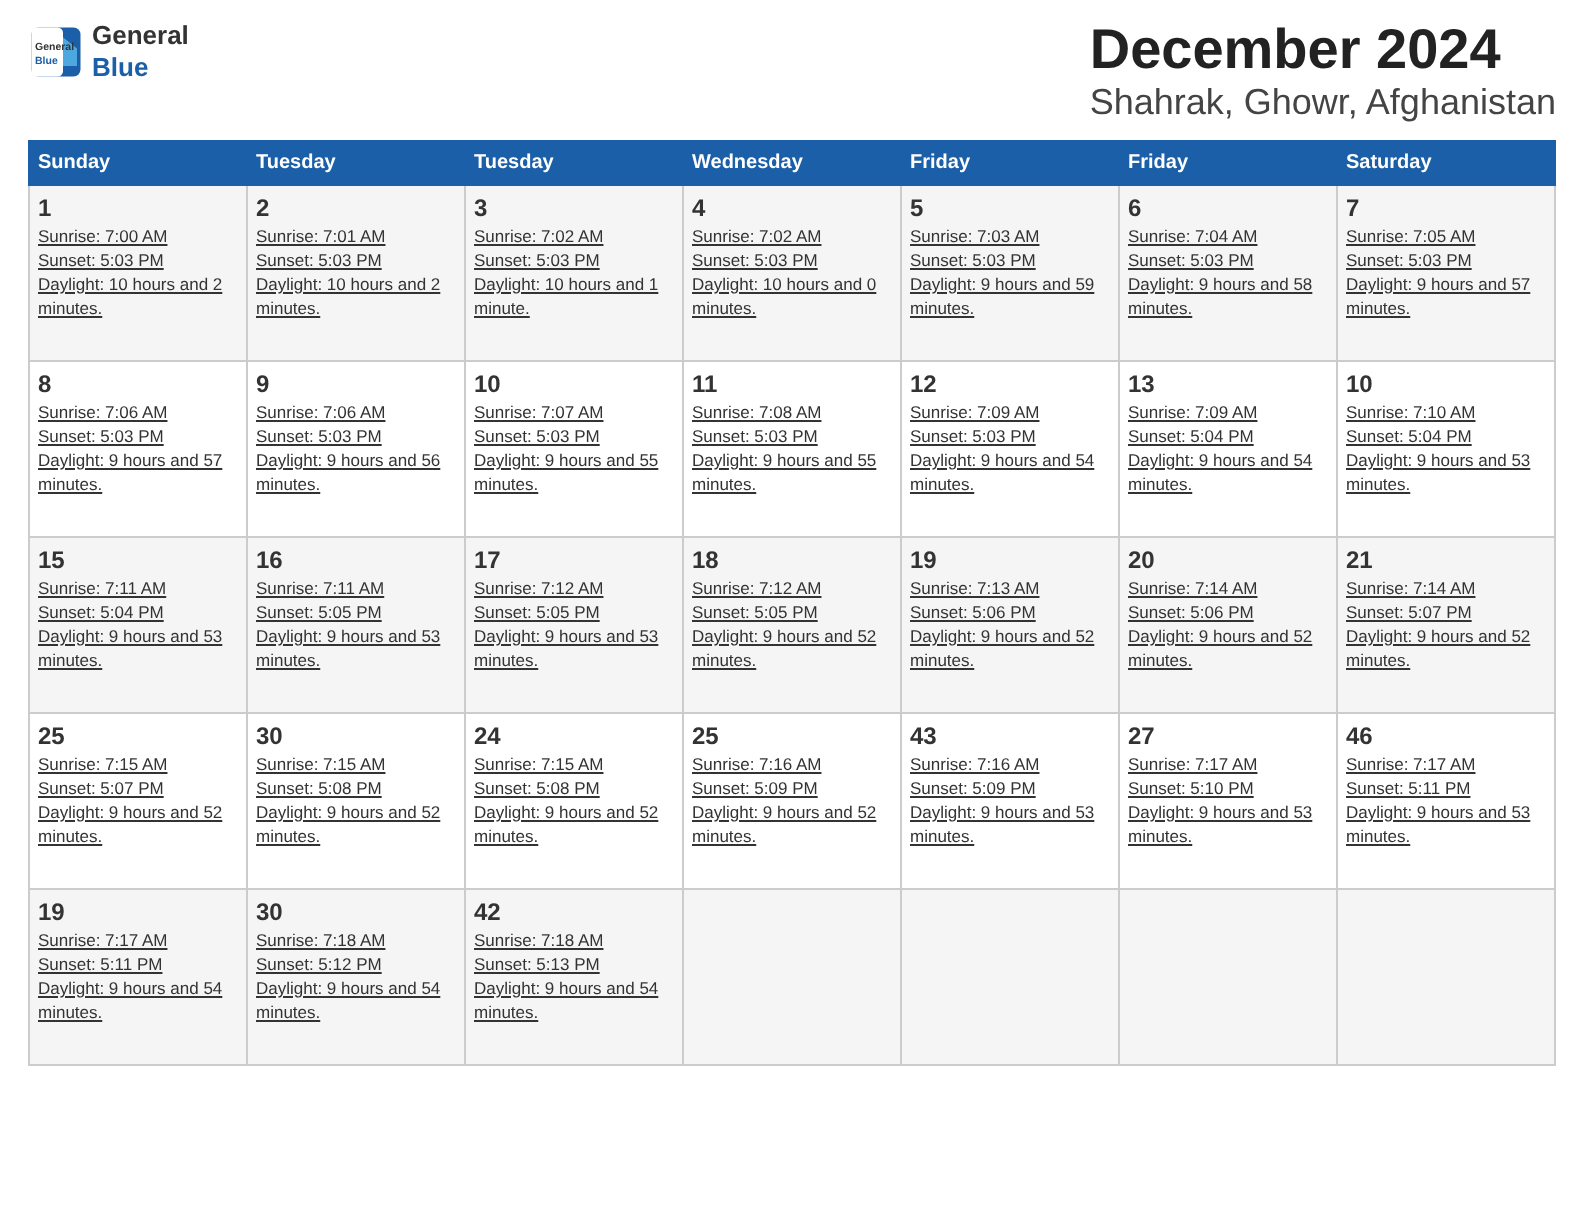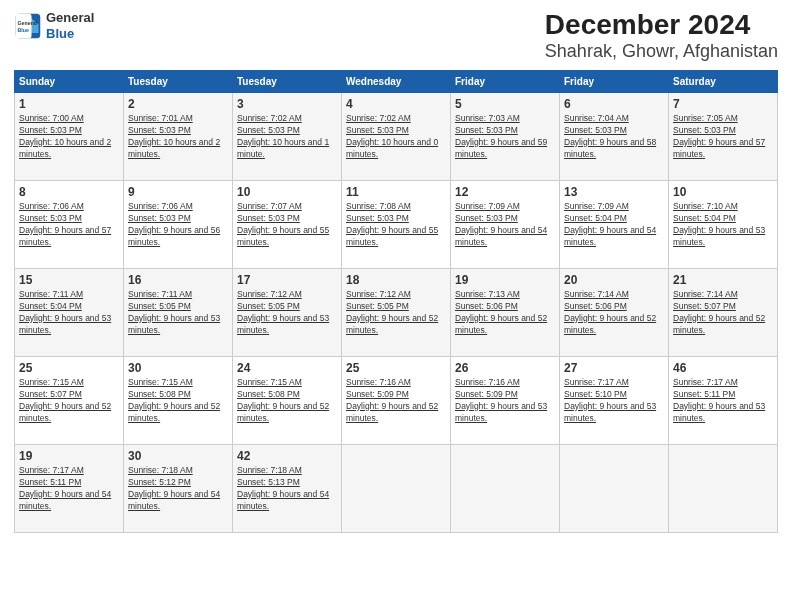--- a/index.html
+++ b/index.html
@@ -336,21 +336,21 @@
         </td>
           <td>
           <span class="day-num">25</span>
           <div class="day-info">
             Sunrise: 7:16 AM<br>
             Sunset: 5:09 PM<br>
             Daylight: 9 hours and 52 minutes.
           </div>
         </td>
           <td>
-          <span class="day-num">26</span>
+          <span class="day-num">43</span>
           <div class="day-info">
             Sunrise: 7:16 AM<br>
             Sunset: 5:09 PM<br>
             Daylight: 9 hours and 53 minutes.
           </div>
         </td>
           <td>
           <span class="day-num">27</span>
           <div class="day-info">
             Sunrise: 7:17 AM<br>

